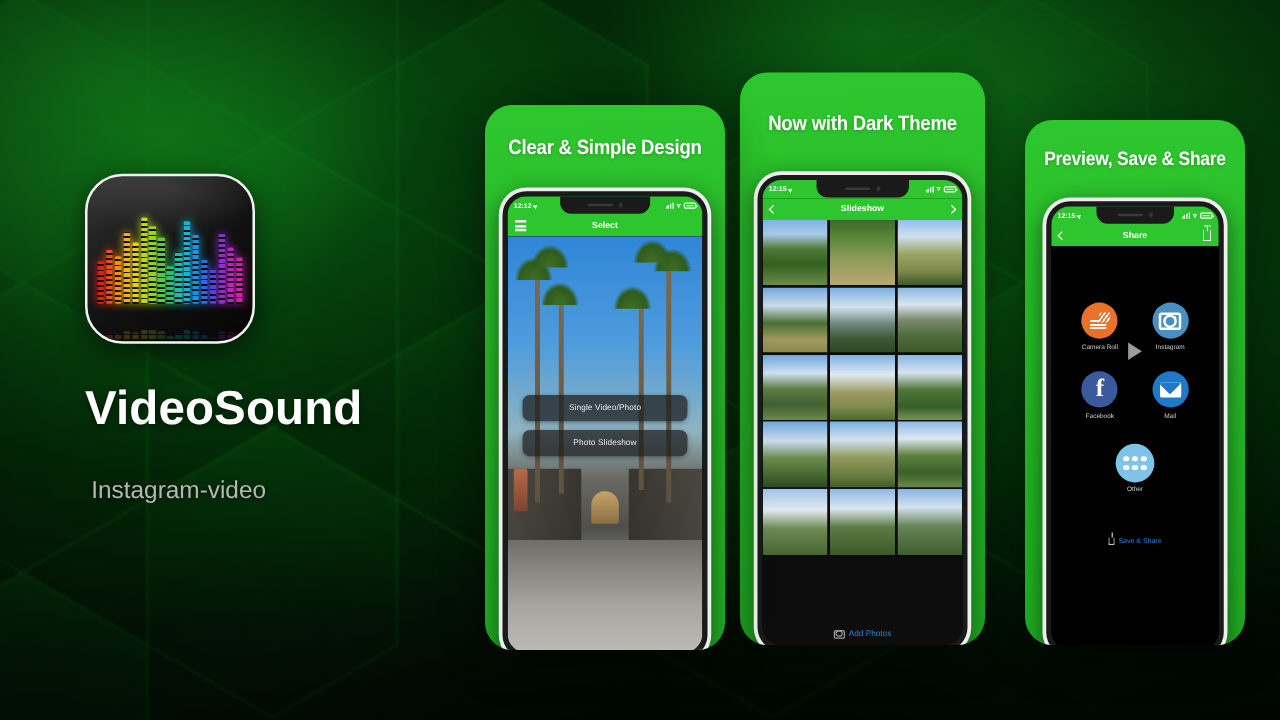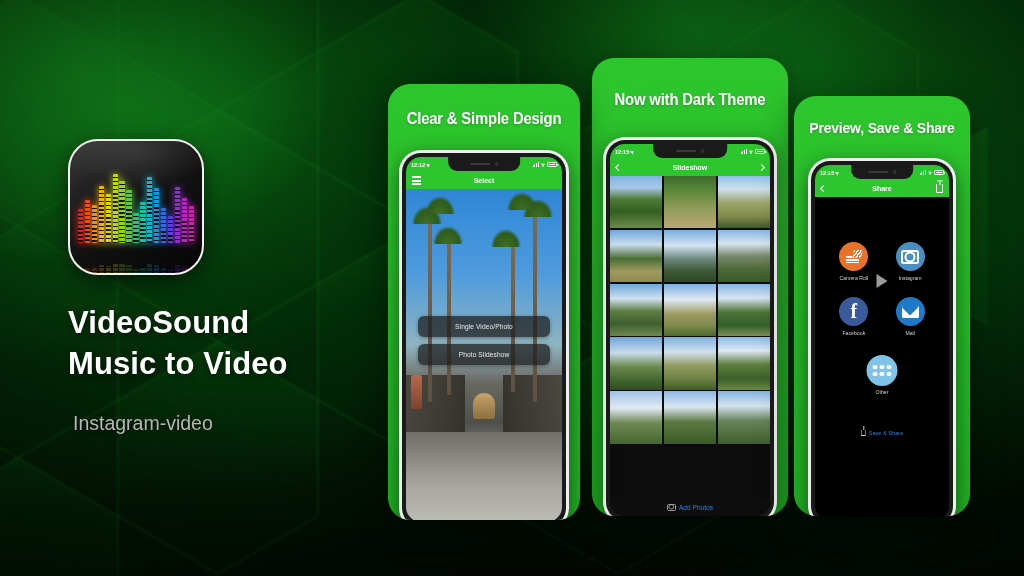--- a/index.html
+++ b/index.html
@@ -36,37 +36,37 @@
         background-image: repeating-linear-gradient(to bottom, currentColor 0 2.6px, rgba(0,0,0,.92) 2.6px 4.1px);
         box-shadow:0 0 7px currentColor; }
   .eqrefl { position:absolute; left:8px; right:8px; top:108px; height:26px;
         display:flex; align-items:flex-start; gap:1.5px; opacity:.22;
         transform:scaleY(-1); }
   .eqrefl span { flex:1 1 auto; border-radius:1px;
         background-image: repeating-linear-gradient(to bottom, currentColor 0 2.6px, rgba(0,0,0,.92) 2.6px 4.1px); }
   .eqglow { position:absolute; inset:0; background:
        radial-gradient(ellipse 80% 40% at 50% 8%, rgba(255,255,255,.10), rgba(255,255,255,0) 70%); }
 
-  .title { margin-top:27px; color:#fff; font-size:31px; font-weight:bold;
+  .title { margin-top:27px; color:#fff; font-size:38px; font-weight:bold;
       line-height:1.33; letter-spacing:.1px; text-shadow:0 2px 6px rgba(0,0,0,.55); }
   .subtitle { margin-top:25px; color:#b6b6b6; font-size:19.5px; line-height:1.48;
       text-shadow:0 1px 4px rgba(0,0,0,.6); }
   .subtitle .l2 { padding-left:5px; display:block; }
 
   
   .panels { position:absolute; left:380px; top:0; width:644px; height:576px; z-index:5; }
   .panel { position:absolute; background:linear-gradient(178deg,#2ec62e 0%, #27bb28 45%, #1fae22 100%);
      border-radius:22px; box-shadow:0 10px 34px rgba(0,0,0,.45); overflow:hidden; }
   .panel-head { color:#fff; font-weight:bold; text-align:center;
      font-stretch:condensed; transform:scaleX(.90); letter-spacing:-.2px;
      text-shadow:0 1px 3px rgba(0,0,0,.22); }
 
   #panel1 { left:8px;  top:84px;  width:192px; height:436px; }
   #panel2 { left:212px;top:58px;  width:196px; height:458px; }
-  #panel3 { left:414px;top:96px;  width:176px; height:420px; }
+  #panel3 { left:440px;top:96px;  width:176px; height:420px; }
   #panel1 .panel-head { font-size:16.5px; margin-top:25px; }
   #panel2 .panel-head { font-size:16.5px; margin-top:32px; }
   #panel3 .panel-head { font-size:15.5px; margin-top:23px; }
 
   
   .phone { position:absolute; background:#efefef; border-radius:22px;
      padding:3px; box-shadow:0 6px 20px rgba(0,0,0,.5); }
   .phone-inner { background:#1a1a1a; border-radius:19px; padding:4px 4px 5px;
      height:100%; position:relative; }
   .screen { background:#000; border-radius:15px; overflow:hidden; height:100%;
@@ -272,21 +272,20 @@
       <span style="color:#2a6fe0;height:26%"></span>
       <span style="color:#5840d8;height:20%"></span>
       <span style="color:#8b2fd0;height:40%"></span>
       <span style="color:#b726c4;height:33%"></span>
       <span style="color:#d11fb0;height:27%"></span>
     </div>
   </div>
 
   <div class="title">
     <div>VideoSound</div>
-    <div>Music to Video</div>
   </div>
 
   <div class="subtitle">
     <span class="l2">Instagram-video</span>
   </div>
 </div>
 
 <div class="panels">
 
   <div class="panel" id="panel2">

